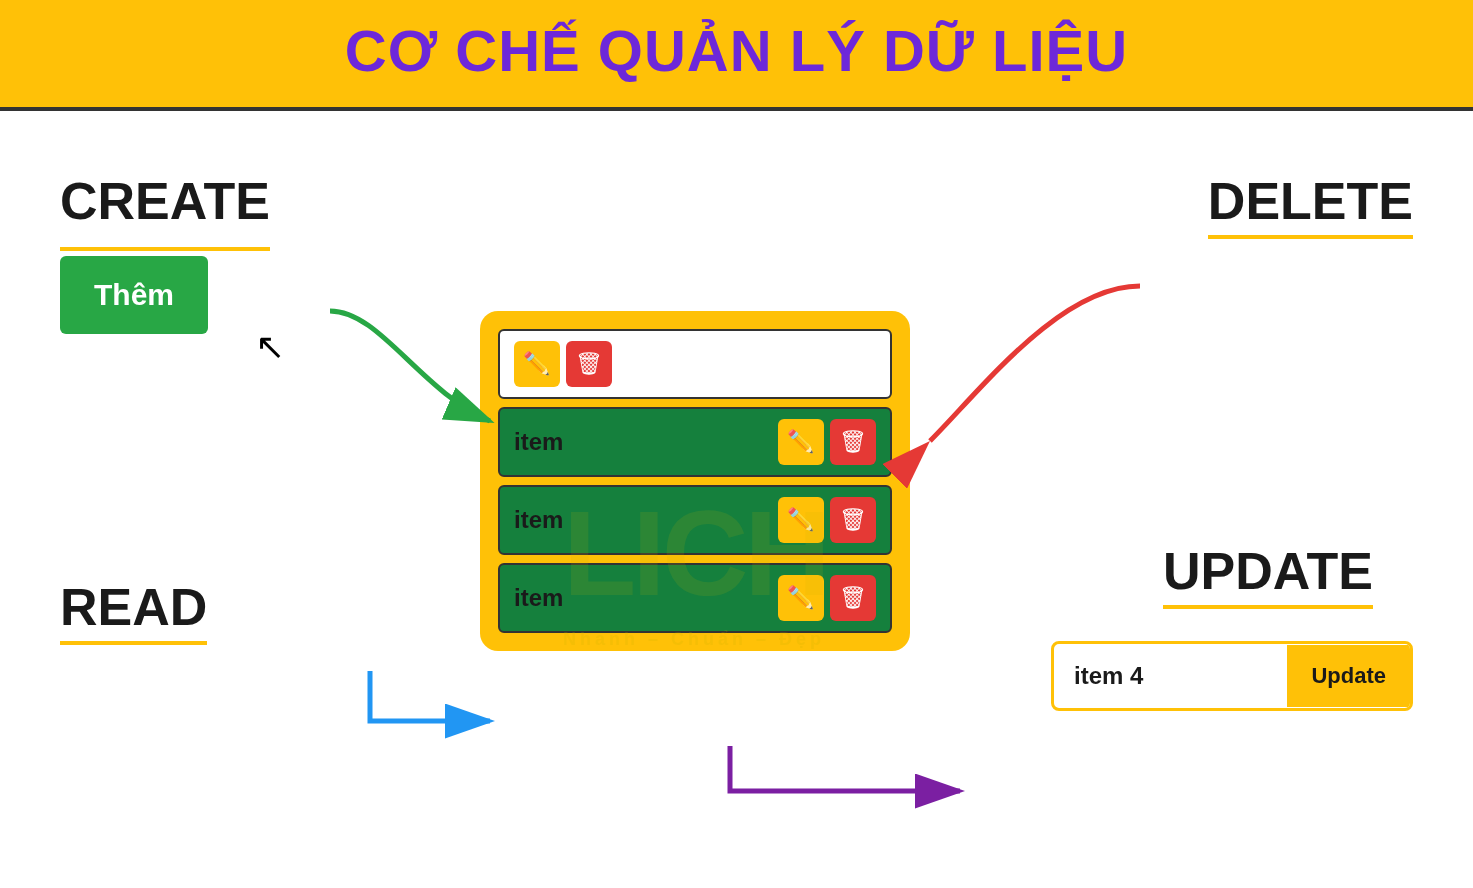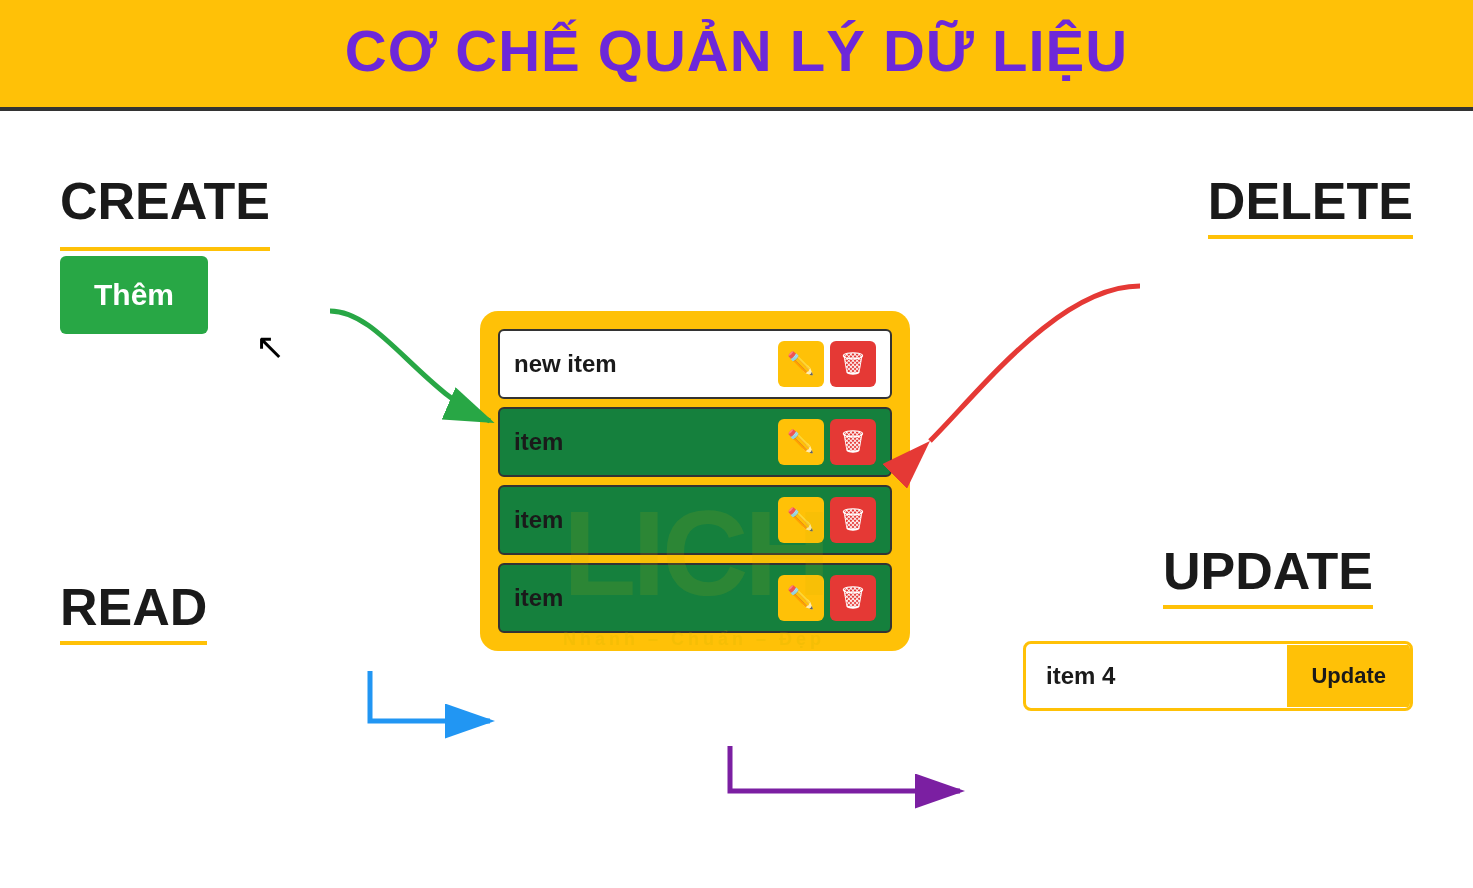--- a/index.html
+++ b/index.html
@@ -164,21 +164,21 @@
       justify-content: center;
       font-size: 22px;
       color: white;
     }
 
     
     .update-box {
       position: absolute;
       right: 60px;
       top: 530px;
-      width: 390px;
+      width: 362px;
       border: 3px solid #FFC107;
       border-radius: 8px;
       background: white;
       display: flex;
       align-items: center;
       padding: 0;
       overflow: hidden;
     }
 
     .update-item-label {
@@ -270,21 +270,20 @@
 
   <div class="delete-label">DELETE</div>
 
   <div class="read-label">READ</div>
 
   <div class="update-label">UPDATE</div>
 
   <div class="crud-box">
 
     <div class="list-row new-item-row">
-      <span class="row-label">new item</span>
       <div class="row-actions">
         <button class="btn-edit">
           <span>✏️</span>
         </button>
         <button class="btn-delete">
           <span>🗑</span>
         </button>
       </div>
     </div>
 

